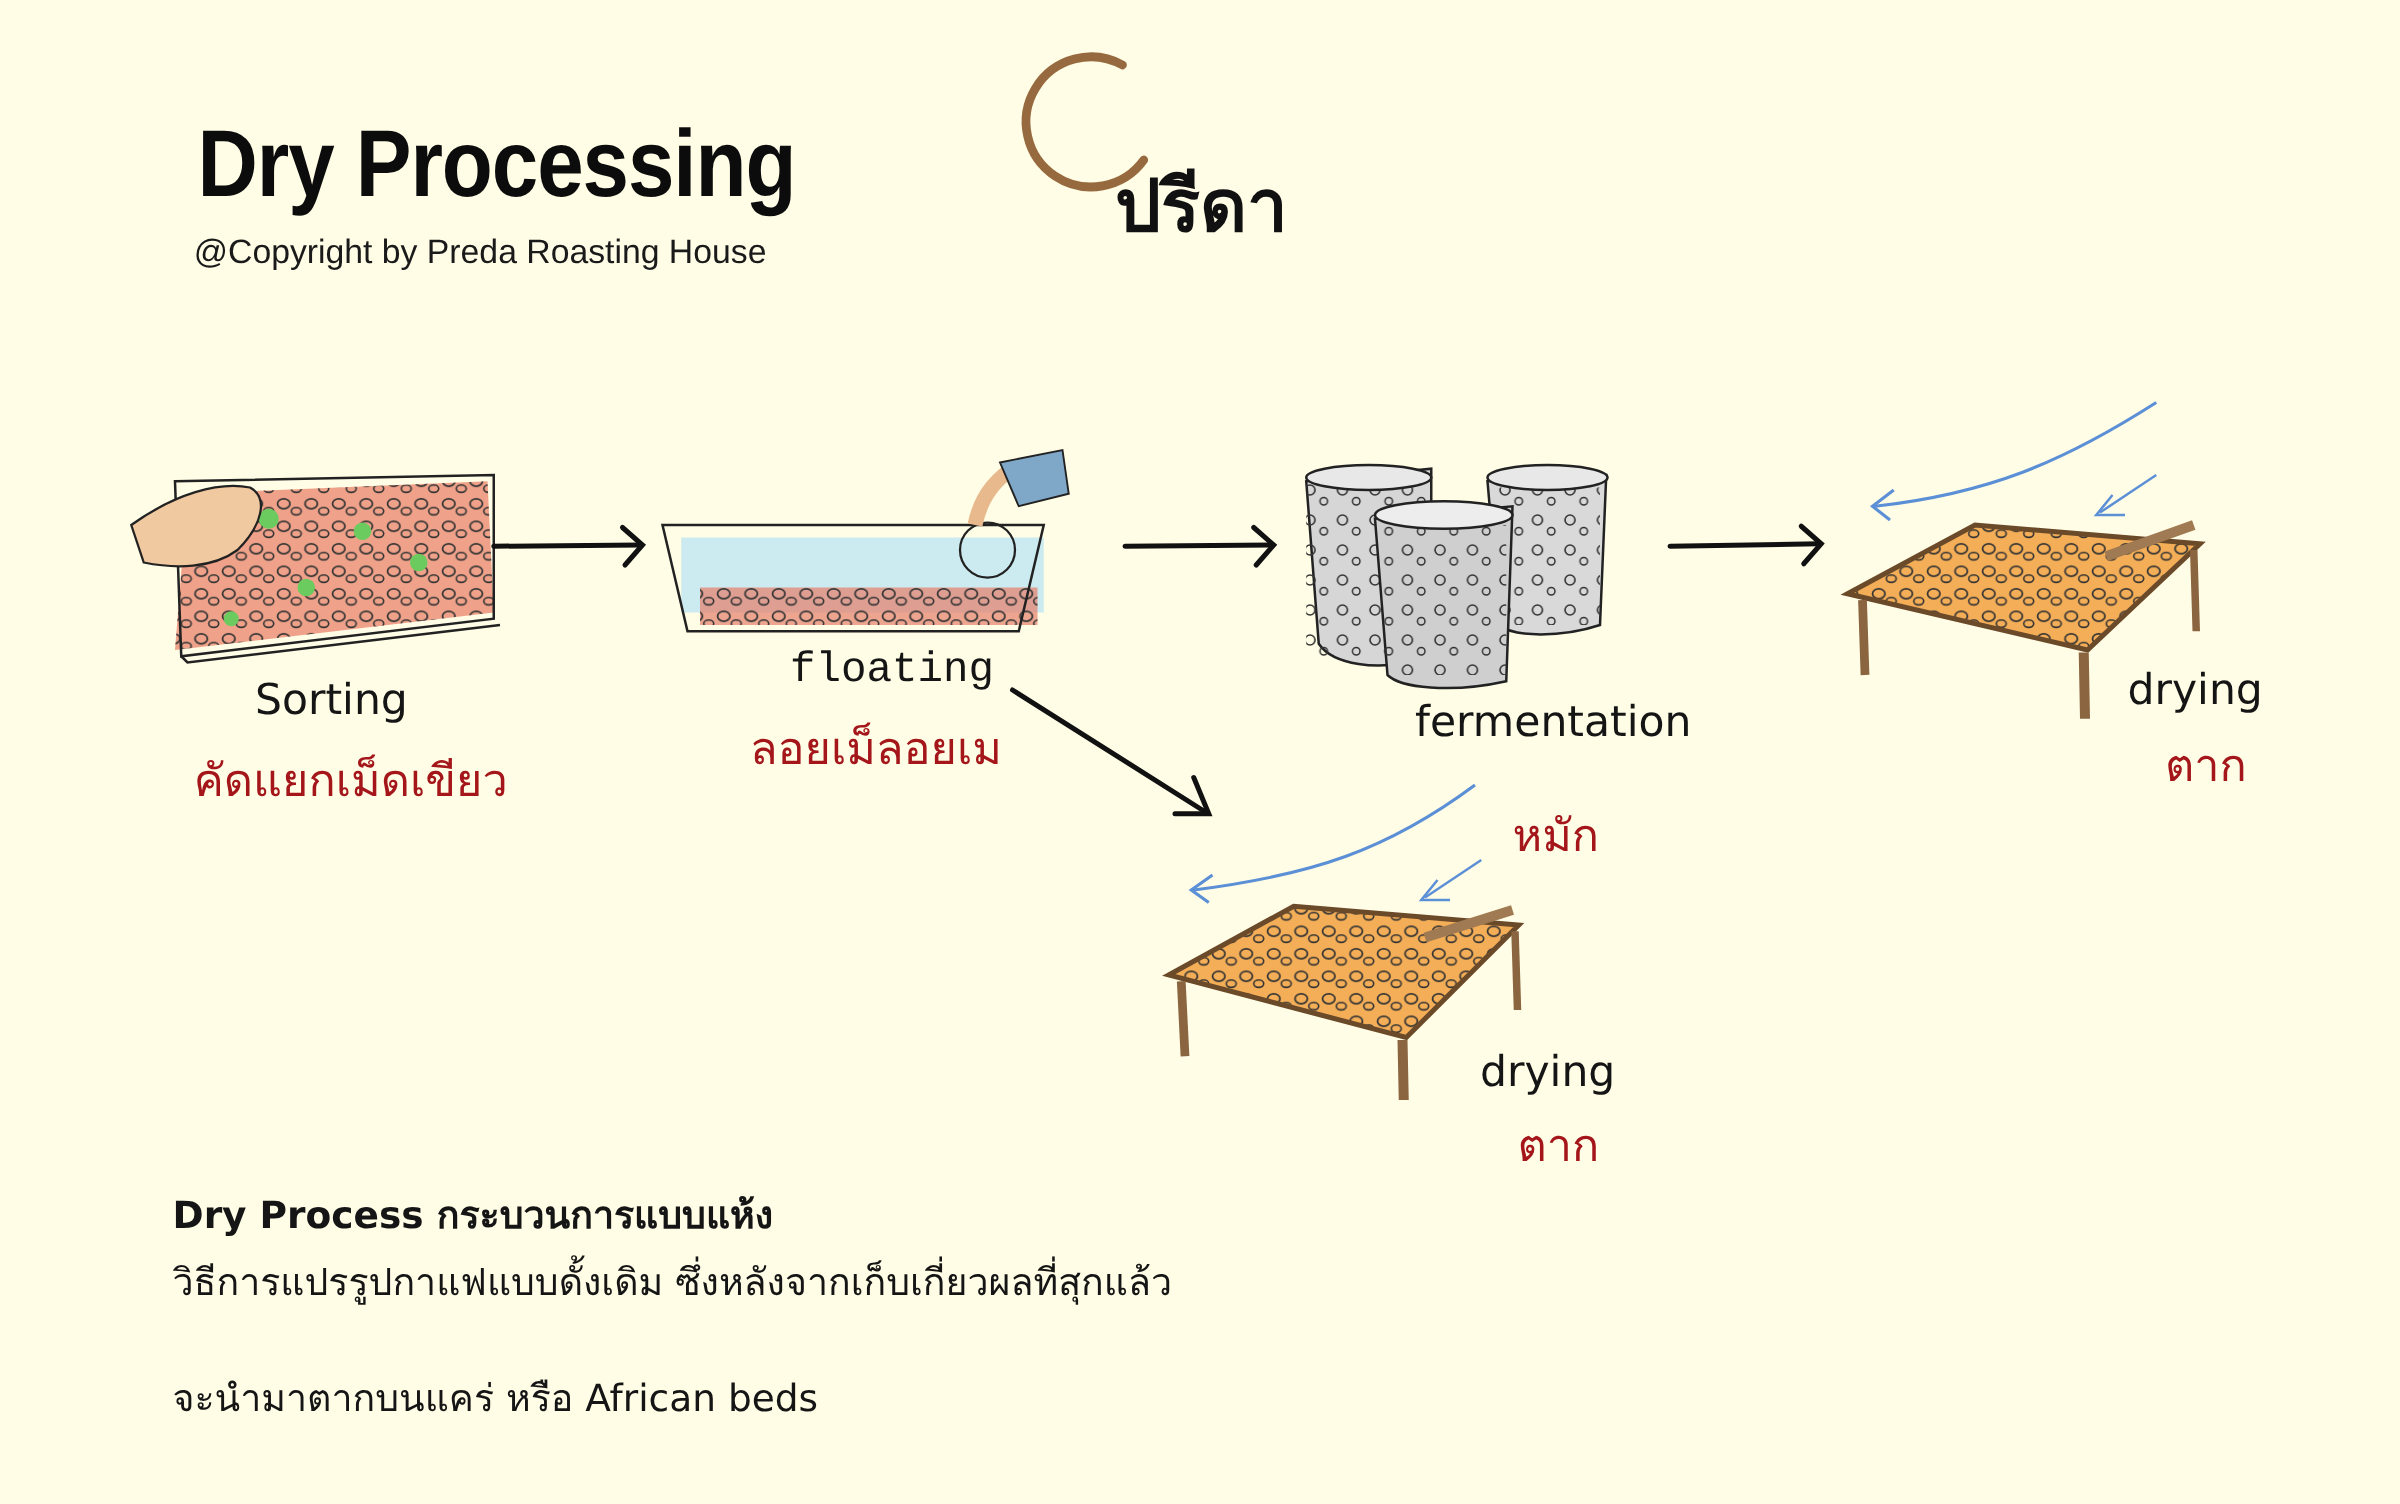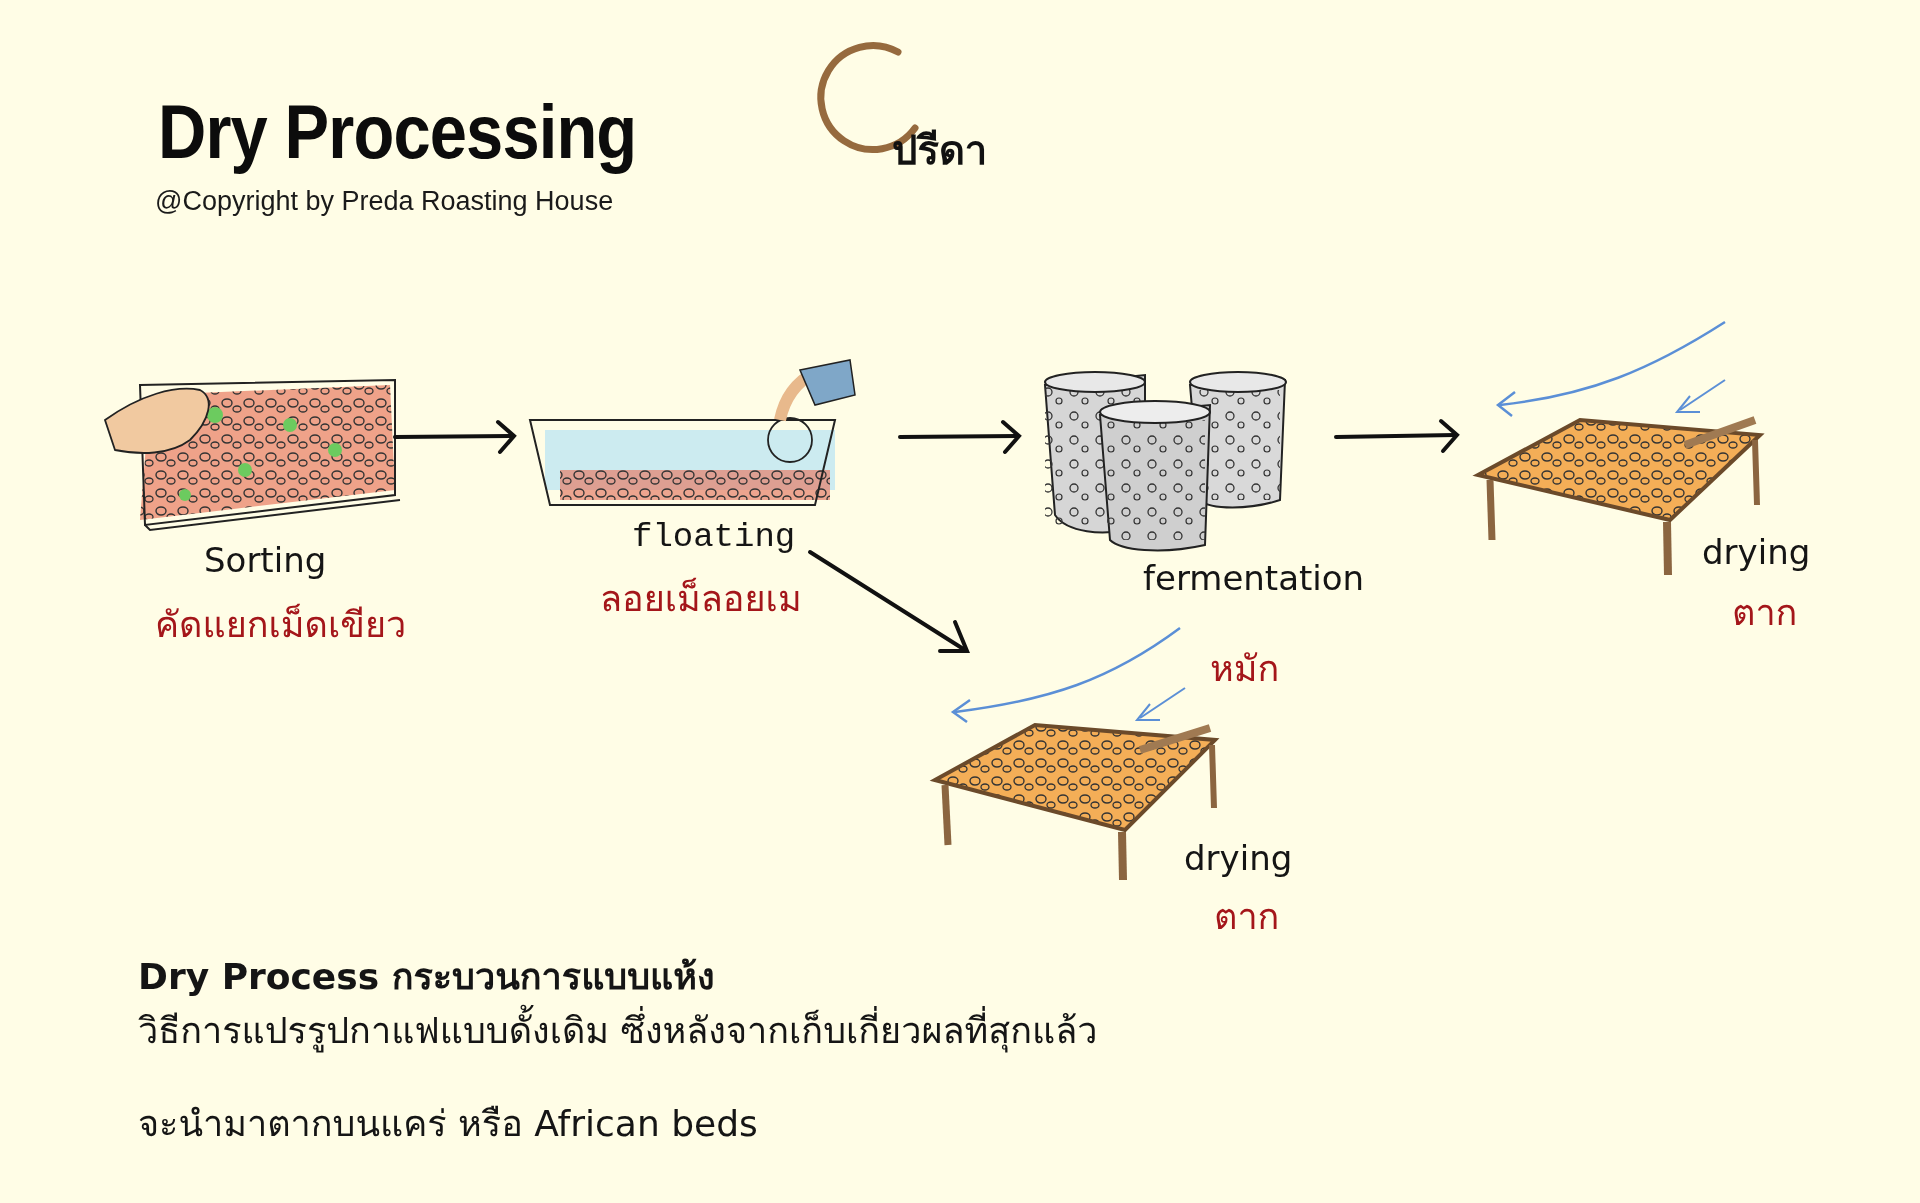--- a/index.html
+++ b/index.html
@@ -2,24 +2,24 @@
 <html><head>
 <meta charset="utf-8">
 <style>
   html, body { margin:0; padding:0; }
   body { width:1920px; height:1203px; background:#FFFDE6; position:relative; overflow:hidden; font-family:"DejaVu Sans", sans-serif; color:#111; }
   .abs { position:absolute; }
   .title { left:158px; top:88px; font-family:"Liberation Sans", sans-serif; font-weight:bold; font-size:76px; letter-spacing:-1px; transform:scaleX(0.88); transform-origin:left top; color:#0c0c0c; }
   .copyright { left:155px; top:186px; font-family:"Liberation Sans", sans-serif; font-size:27px; color:#1a1a1a; }
   .step-en { font-family:"DejaVu Sans", sans-serif; font-size:34px; color:#151515; white-space:nowrap; }
   .step-th { font-family:"DejaVu Sans", sans-serif; font-size:36px; color:#A4161A; white-space:nowrap; }
-  .desc { left:138px; font-family:"DejaVu Sans", sans-serif; font-size:36px; color:#151515; white-space:nowrap; }
+  .desc { left:138px; font-family:"DejaVu Sans", sans-serif; font-size:30px; color:#151515; white-space:nowrap; }
   .desc.bold { font-weight:bold; }
   svg.draw { position:absolute; left:0; top:0; width:1920px; height:1203px; pointer-events:none; }
-  .logo-text { left:892px; top:118px; font-family:"DejaVu Serif", serif; font-size:40px; font-weight:bold; color:#111; }
+  .logo-text { left:892px; top:118px; font-family:"DejaVu Serif", serif; font-size:58px; font-weight:bold; color:#111; }
 </style>
 </head>
 <body>
 
 <div class="abs title">Dry Processing</div>
 <div class="abs copyright">@Copyright by Preda Roasting House</div>
 
 <svg class="draw">
   <path d="M915 128 A52 52 0 1 1 898 52" fill="none" stroke="#8B5A2B" stroke-width="7" stroke-linecap="round" opacity="0.9"></path>
 </svg>
@@ -120,21 +120,21 @@
     <path d="M1140 750 L1210 728" stroke="#A07A52" stroke-width="8"></path>
   </g>
 </svg>
 
 <div class="abs step-en" style="left:204px; top:540px;">Sorting</div>
 <div class="abs step-th" style="left:155px; top:596px;">คัดแยกเม็ดเขียว</div>
 
 <div class="abs step-en" style="left:632px; top:518px;font-family:Liberation Mono, monospace;">floating</div>
 <div class="abs step-th" style="left:600px; top:570px;">ลอยเม็ลอยเม</div>
 
-<div class="abs step-en" style="left:1132px; top:558px;margin-left:11px;">fermentation</div>
+<div class="abs step-en" style="left:1132px; top:558px;">fermentation</div>
 <div class="abs step-th" style="left:1210px; top:640px;">หมัก</div>
 
 <div class="abs step-en" style="left:1702px; top:532px;">drying</div>
 <div class="abs step-th" style="left:1732px; top:584px;">ตาก</div>
 
 <div class="abs step-en" style="left:1184px; top:838px;">drying</div>
 <div class="abs step-th" style="left:1214px; top:888px;">ตาก</div>
 
 <div class="abs desc bold" style="top:948px;">Dry Process กระบวนการแบบแห้ง</div>
 <div class="abs desc" style="top:1002px;">วิธีการแปรรูปกาแฟแบบดั้งเดิม ซึ่งหลังจากเก็บเกี่ยวผลที่สุกแล้ว</div>

